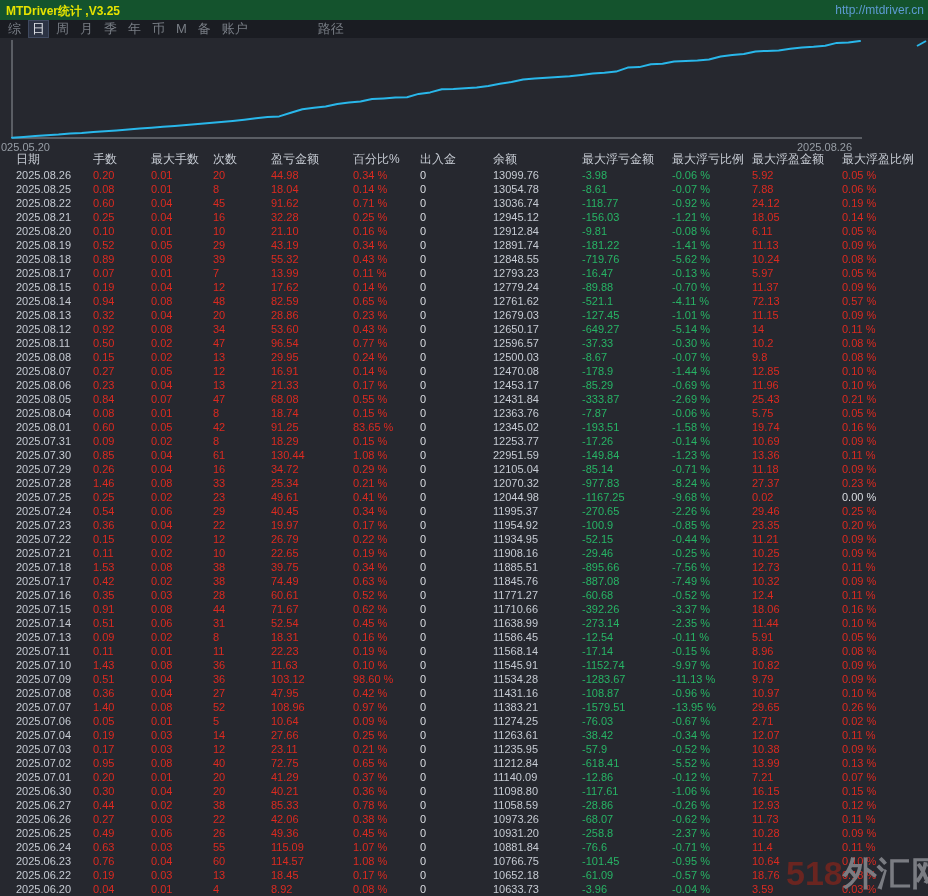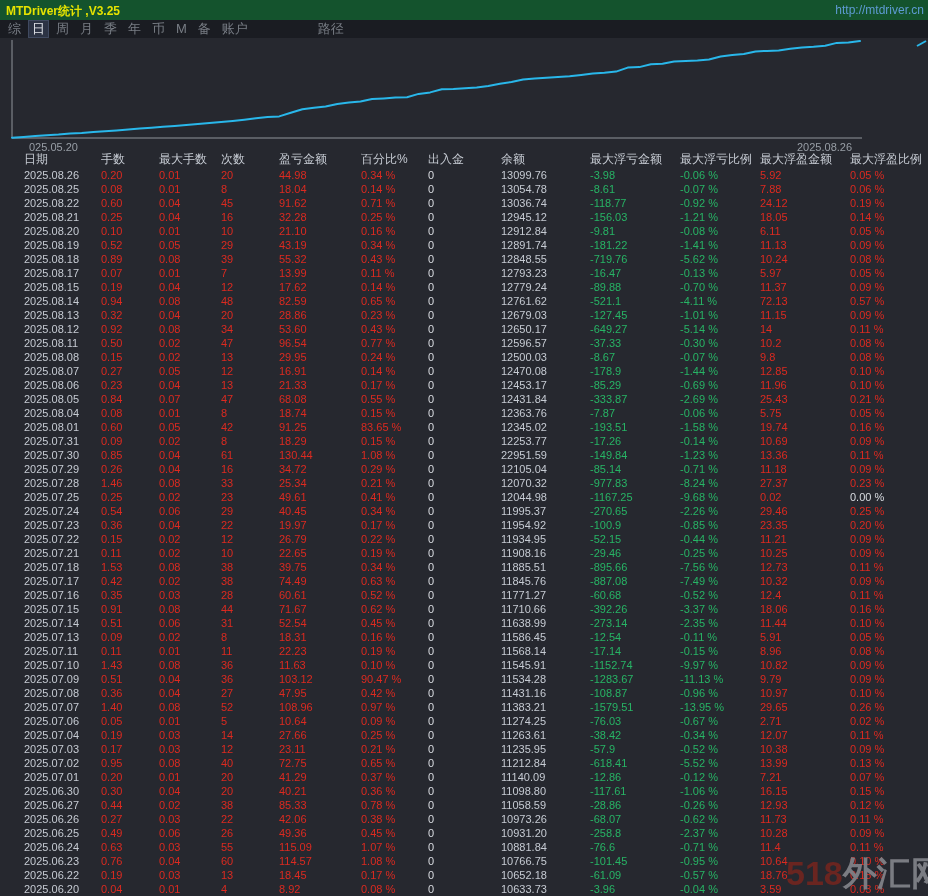--- a/index.html
+++ b/index.html
@@ -17,24 +17,24 @@
   .menubar { position:absolute; top:20px; left:0; width:928px; height:18px; background:#1a1c22;
              display:flex; align-items:center; }
   .menu-item { color:#787d85; font-size:13px; line-height:16px; height:16px;
                margin-left:5px; padding:0 3px; white-space:nowrap; cursor:default; }
   .menu-item.selected { background:#2c3344; color:#e2e5ea; outline:1px solid #404a60; }
   .menu-path { margin-left:64px;text-align:right; }
   
   .chart { position:absolute; top:38px; left:0; width:928px; height:113px; }
   .chart svg { position:absolute; top:0; left:0; }
   .axis-label { position:absolute; font-size:11px; color:#989ea6; bottom:-2px; white-space:nowrap; }
-  .label-left  { left:1px;padding-left:28px; }
+  .label-left  { left:1px; }
   .label-right { left:797px; }
   
-  .table { position:absolute; top:151px; left:0; width:928px; padding-left:24px; }
+  .table { position:absolute; top:151px; left:0; width:928px; padding-left:16px; }
   .thead, .trow {
     display:grid;
     grid-template-columns:77px 58px 62px 58px 82px 67px 73px 89px 90px 80px 90px 1fr;
   }
   .thead { height:17px; }
   .hcell { color:#c6cbd3; font-size:12px; line-height:16px; white-space:nowrap; }
   .trow  { height:14px; }
   .cell  { font-size:11px; line-height:14px; white-space:nowrap; }
   .c-date    { color:#c6cbd3; }
   .c-red     { color:#dc2a20; }
@@ -598,21 +598,21 @@
         <div class="cell c-green">-9.97 %</div>
         <div class="cell c-red">10.82</div>
         <div class="cell c-red">0.09 %</div>
       </div>
       <div class="trow">
         <div class="cell c-date">2025.07.09</div>
         <div class="cell c-red">0.51</div>
         <div class="cell c-red">0.04</div>
         <div class="cell c-red">36</div>
         <div class="cell c-red">103.12</div>
-        <div class="cell c-red">90.47 %</div>
+        <div class="cell c-red">98.60 %</div>
         <div class="cell c-neutral">0</div>
         <div class="cell c-date">11534.28</div>
         <div class="cell c-green">-1283.67</div>
         <div class="cell c-green">-11.13 %</div>
         <div class="cell c-red">9.79</div>
         <div class="cell c-red">0.09 %</div>
       </div>
       <div class="trow">
         <div class="cell c-date">2025.07.08</div>
         <div class="cell c-red">0.36</div>

